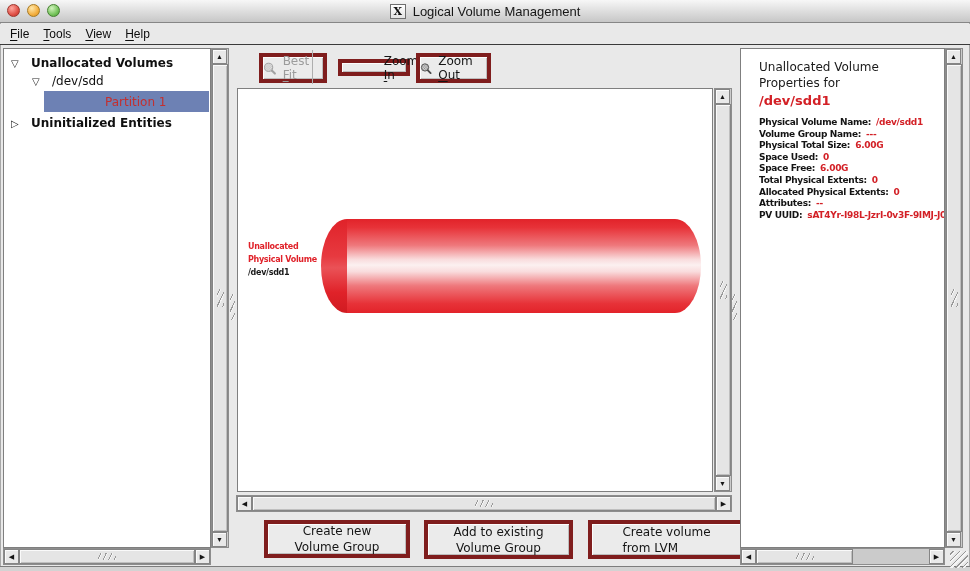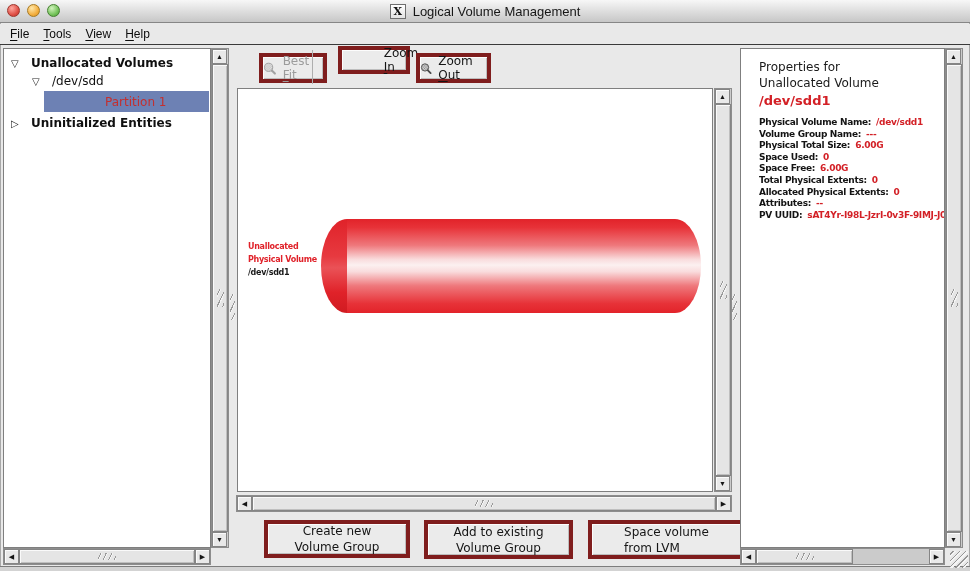--- a/index.html
+++ b/index.html
@@ -201,21 +201,21 @@
   </div>
 
   <div class="btn tb-btn disabled" style="left:239px; top:53px; width:68px; height:30px;">
     <svg class="mag" width="15" height="15" viewBox="0 0 15 15">
       <circle cx="6.2" cy="6.2" r="4.5" fill="url(#hatch)" stroke="#4a4a4a" stroke-width="1.1"></circle>
       <line x1="9.7" y1="9.7" x2="13.1" y2="13.1" stroke="#4a4a4a" stroke-width="2.3" stroke-linecap="round"></line>
     </svg>
     <span><span>Best </span><span class="mn">F</span><span>it</span></span>
   </div>
   <div class="tb-sep"></div>
-  <div class="btn tb-btn" style="left:318px; top:46px; width:72px; height:28px;padding-left:48px;">
+  <div class="btn tb-btn" style="left:318px; top:59px; width:72px; height:17px;padding-left:48px;">
     <svg class="mag" width="15" height="15" viewBox="0 0 15 15">
       <circle cx="6.2" cy="6.2" r="4.5" fill="url(#hatch)" stroke="#4a4a4a" stroke-width="1.1"></circle>
       <line x1="9.7" y1="9.7" x2="13.1" y2="13.1" stroke="#4a4a4a" stroke-width="2.3" stroke-linecap="round"></line>
     </svg>
     <span><span>Zoom </span><span class="mn">I</span><span>n</span></span>
   </div>
   <div class="btn tb-btn" style="left:396px; top:53px; width:75px; height:30px;">
     <svg class="mag" width="15" height="15" viewBox="0 0 15 15">
       <circle cx="6.2" cy="6.2" r="4.5" fill="url(#hatch)" stroke="#4a4a4a" stroke-width="1.1"></circle>
       <line x1="9.7" y1="9.7" x2="13.1" y2="13.1" stroke="#4a4a4a" stroke-width="2.3" stroke-linecap="round"></line>
@@ -265,33 +265,33 @@
     </div>
   </div>
   <div class="btn action-btn" style="left:404px; top:520px; width:149px; height:39px;">
     <div class="block">
       <div>Add to existing</div>
       <div>Volume Group</div>
     </div>
   </div>
   <div class="btn action-btn align-left" style="left:568px; top:520px; width:157px; height:39px;">
     <div class="block">
-      <div>Space volume</div>
+      <div>Create volume</div>
       <div>from LVM</div>
     </div>
   </div>
 
   <div class="splitter" style="left:731px;">
     <div class="grip"></div>
   </div>
 
   <div class="viewport" style="left:740px; top:48px; width:205px; height:500px;">
     <div class="props">
+      <div class="props-h">Unallocated Volume</div>
       <div class="props-h">Properties for</div>
-      <div class="props-h">Unallocated Volume</div>
       <div class="props-device">/dev/sdd1</div>
       <div>
           <div class="prop-row">
           <span class="prop-label">Physical Volume Name:</span><span class="prop-value">/dev/sdd1</span>
         </div>
           <div class="prop-row">
           <span class="prop-label">Volume Group Name:</span><span class="prop-value">---</span>
         </div>
           <div class="prop-row">
           <span class="prop-label">Physical Total Size:</span><span class="prop-value">6.00G</span>

